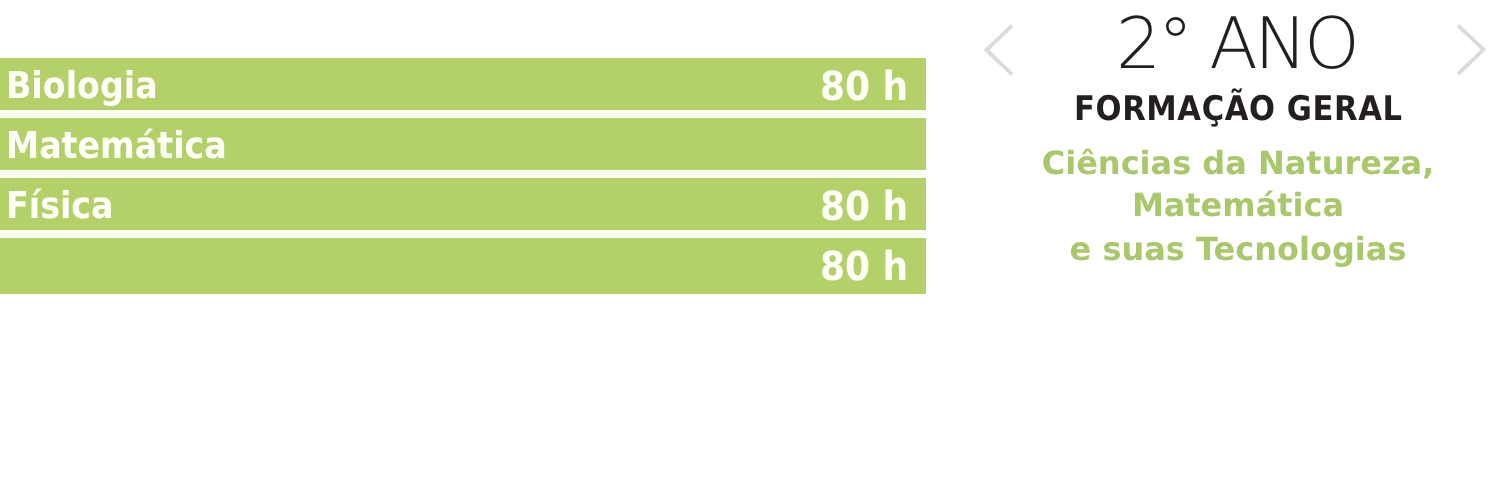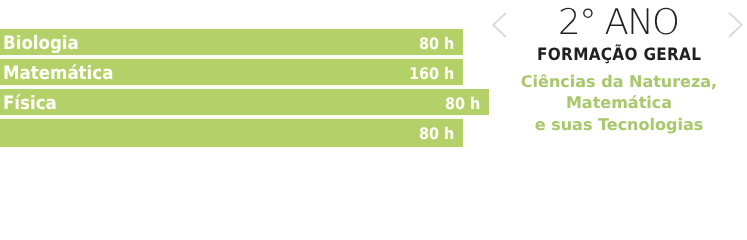--- a/index.html
+++ b/index.html
@@ -19,34 +19,34 @@
 
   
   .bars { position: absolute; left: 0; top: 0; width: 463px; height: 182px; }
   .bar-gaps { position: absolute; left: 0; top: 29px; width: 463px; height: 118px; background: #fafdef; }
   .bar {
     position: absolute; left: 0; width: 463px; height: 26px;
     background: #b3d168;
   }
   .bar-0 { top: 29px; }
   .bar-1 { top: 59px; }
-  .bar-2 { top: 89px; padding-left: 26px; }
+  .bar-2 { top: 89px; }
   .bar-3 { top: 119px; height: 28px; }
 
   .bar-label, .bar-hours {
     position: absolute;
     font-family: "DejaVu Sans Condensed", "DejaVu Sans", sans-serif;
     font-weight: bold;
     font-size: 18.5px;
     color: #fefff8;
     white-space: nowrap;
     line-height: 29px;
   }
   .bar-label { left: 2.5px; top: 0; }
-  .bar-hours { right: 8.5px; top: 0; font-size: 16px; }
+  .bar-hours { right: 8.5px; top: 0; font-size: 20px; }
   .bar-3 .bar-label, .bar-3 .bar-hours { line-height: 29px; }
 
   
   .panel { position: absolute; left: 0; top: 0; width: 612px; height: 147px; }
 
   .chev { position: absolute; }
   .chev-left  { left: 489px; top: 9.2px;  width: 21px; height: 32px; }
   .chev-right { left: 724.5px; top: 9.2px;  width: 21px; height: 32px; }
 
   .year-title {
@@ -87,21 +87,20 @@
 <div class="page">
 
   <div class="bars">
     <div class="bar-gaps"></div>
     <div class="bar bar-0">
       <span class="bar-label">Biologia</span>
       <span class="bar-hours">80 h</span>
     </div>
     <div class="bar bar-1">
       <span class="bar-label">Matemática</span>
-      <span class="bar-hours">160 h</span>
     </div>
     <div class="bar bar-2">
       <span class="bar-label">Física</span>
       <span class="bar-hours">80 h</span>
     </div>
     <div class="bar bar-3">
       <span class="bar-hours">80 h</span>
     </div>
   </div>
 

